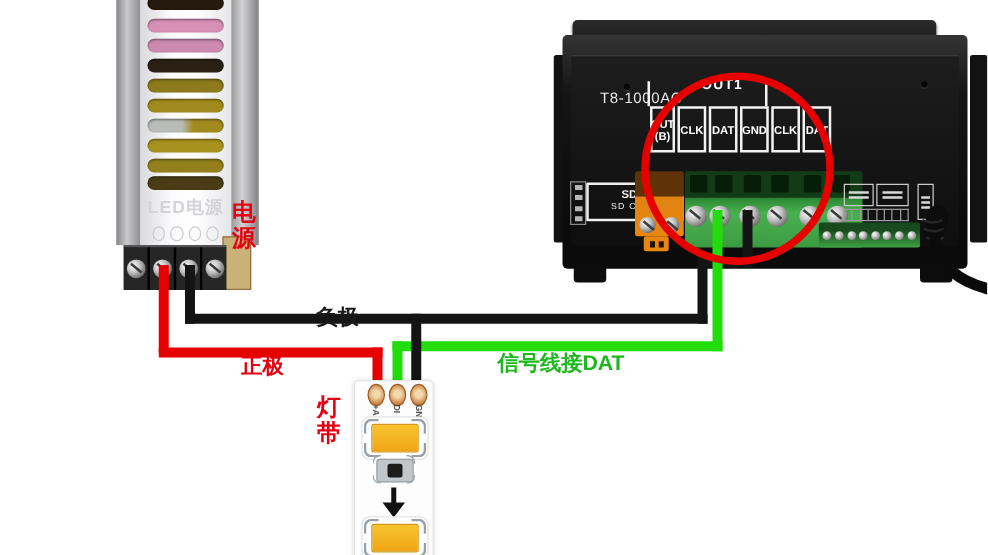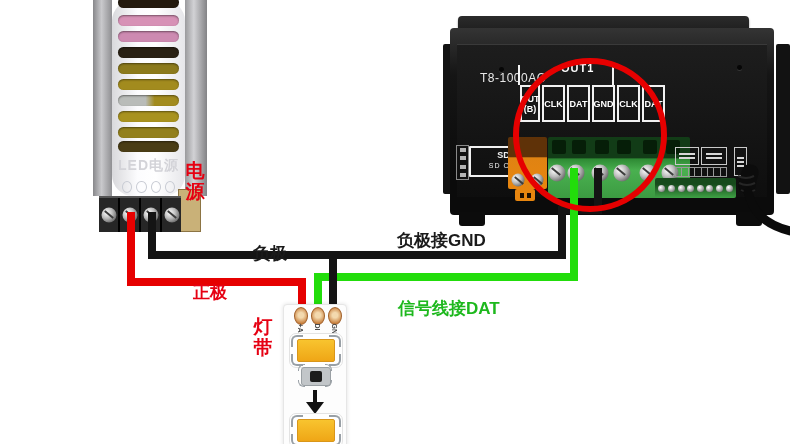--- a/index.html
+++ b/index.html
@@ -13,21 +13,21 @@
   .wire.blk{background:#141414;}
   .wire.grn{background:#22dd0b;}
 
   
   .psu{position:absolute;left:93px;top:0;width:114px;height:232px;z-index:5;}
   .psu-rail{position:absolute;top:0;width:19px;height:196px;
             background:linear-gradient(90deg,#87878a,#c9c9cc 45%,#8f8f92);}
   .psu-rail.left{left:0;}
   .psu-rail.right{left:92px;width:22px;background:linear-gradient(90deg,#9a9a9d,#d2d2d5 40%,#828285);}
   .psu-face{position:absolute;left:19px;top:0;width:73px;height:196px;
-            background:linear-gradient(90deg,#d9d9dc,#fcfcfe 35%,#ffffff 60%,#e6e6ea);border-radius:21px;}
+            background:linear-gradient(90deg,#d9d9dc,#fcfcfe 35%,#ffffff 60%,#e6e6ea);}
   .slot{position:absolute;left:6px;width:61px;height:11px;border-radius:6px;
         box-shadow:inset 0 1px 2px rgba(0,0,0,.45);}
   .s1{top:-3px;background:#241a0e;} .s2{top:15px;background:#d791b6;}
   .s3{top:31px;background:#cd8ab1;} .s4{top:47px;background:#2a2114;}
   .s5{top:63px;background:#8c7a1c;} .s6{top:79px;background:#a28b1e;}
   .s7{top:95px;background:linear-gradient(90deg,#b9bcb9 45%,#a28b1e 60%);}
   .s8{top:111px;background:#a8921f;} .s9{top:127px;background:#93801c;}
   .s10{top:141px;background:#4a3d16;}
   .psu-title{position:absolute;left:0;top:157px;width:73px;text-align:center;
              font-size:14px;font-weight:bold;color:#d3d3d8;letter-spacing:1px;}
@@ -47,21 +47,21 @@
 
   
   .vlabel{position:absolute;z-index:40;width:20px;font-size:19px;font-weight:bold;
           color:#e60012;line-height:21px;text-align:center;word-break:break-all;}
   #lbl-power{left:185px;top:160px;}
   #lbl-strip{left:253px;top:316px;}
   .hlabel{position:absolute;z-index:40;font-size:17px;font-weight:bold;color:#1a1a1a;white-space:nowrap;}
   #lbl-neg{left:253px;top:242px;}
   #lbl-neg-gnd{left:397px;top:229px;}
   #lbl-pos{left:193px;top:281px;color:#e60012;}
-  #lbl-sig{left:398px;top:297px;color:#1db81d;}
+  #lbl-sig{left:398px;top:279px;color:#1db81d;}
 
   
   #rw1{left:127px;top:212px;width:8px;height:70px;}
   #rw2{left:127px;top:278px;width:179px;height:8px;}
   #rw3{left:298px;top:278px;width:8px;height:36px;}
   #bw1{left:148px;top:212px;width:8px;height:47px;}
   #bw2{left:148px;top:251px;width:418px;height:8px;}
   #bw3{left:329px;top:251px;width:8px;height:62px;z-index:24;}
   #bw4{left:558px;top:206px;width:8px;height:53px;}
   #bw5{left:558px;top:206px;width:44px;height:8px;}
@@ -320,21 +320,20 @@
   <div class="wire blk" id="bw4"></div>
   <div class="wire blk" id="bw5"></div>
   <div class="wire blk" id="bw6"></div>
   <div class="wire grn" id="gw1"></div>
   <div class="wire grn" id="gw2"></div>
   <div class="wire grn" id="gw3"></div>
 
   <div class="vlabel" id="lbl-power">电源</div>
   <div class="vlabel" id="lbl-strip">灯带</div>
   <div class="hlabel" id="lbl-neg">负极</div>
-  <div class="hlabel" id="lbl-neg-gnd">负极接GND</div>
   <div class="hlabel" id="lbl-pos">正极</div>
   <div class="hlabel" id="lbl-sig">信号线接DAT</div>
 
   <div class="strip">
     <span class="pad p1"></span>
     <span class="pad p2"></span>
     <span class="pad p3"></span>
     <span class="padlbl p1">+A</span>
     <span class="padlbl p2">DI</span>
     <span class="padlbl p3">GND</span>

